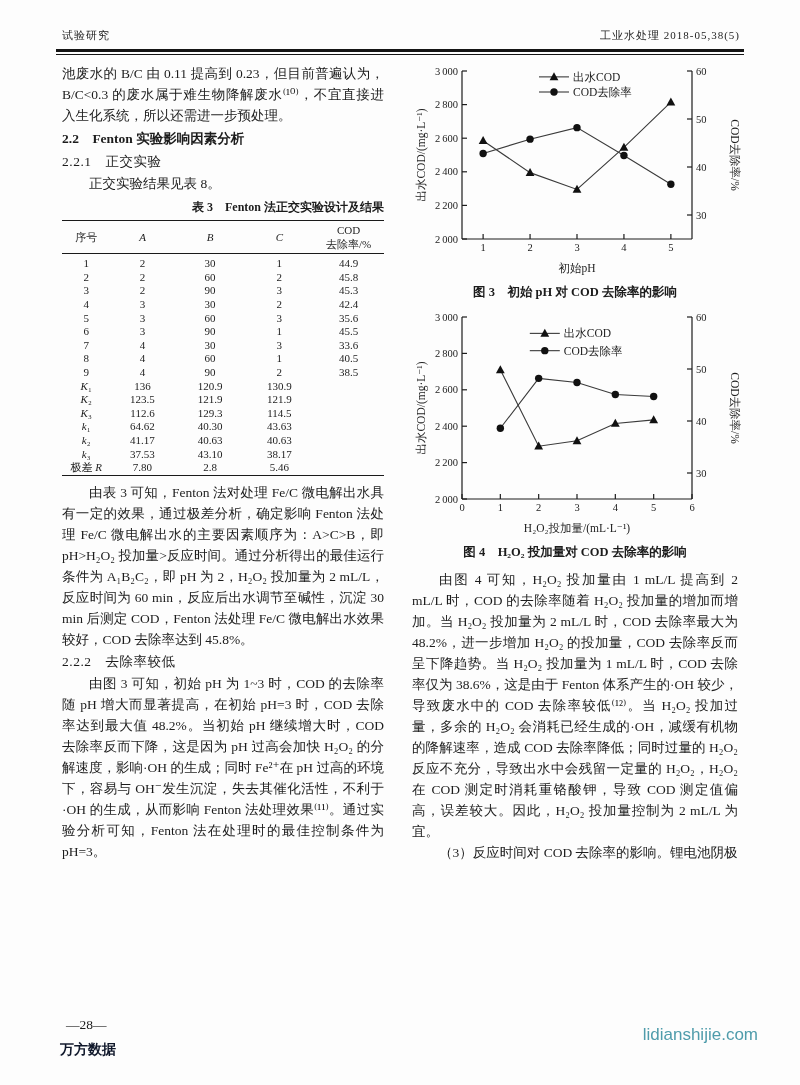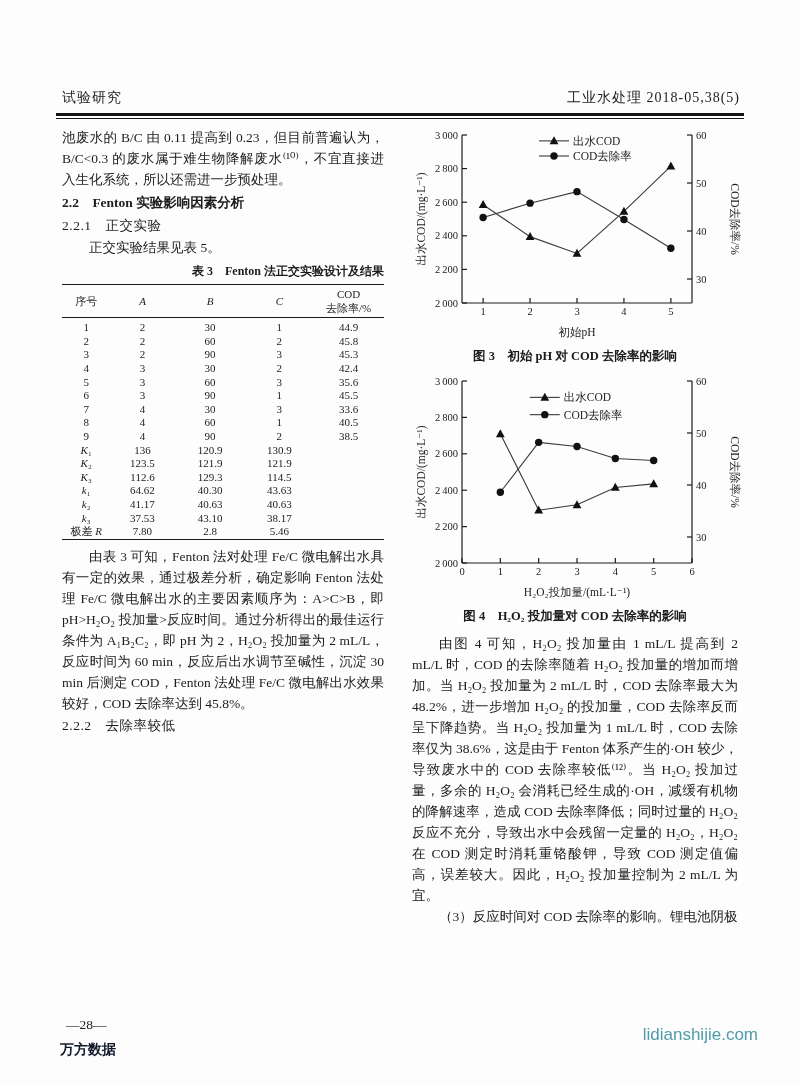--- a/index.html
+++ b/index.html
@@ -1,19 +1,19 @@
 <!DOCTYPE html>
 <html><head>
 <meta charset="utf-8">
 <style>
   html,body{margin:0;padding:0;background:#ffffff;}
   .page{position:relative;width:800px;height:1085px;background:#fdfdfd;overflow:hidden;
         font-family:"Liberation Serif","DejaVu Serif",serif;color:#1c1c1c;}
   .header{display:flex;justify-content:space-between;align-items:flex-end;
-          padding:89px 60px 6px 62px;font-size:14px;letter-spacing:1px;gap:39px;}
+          padding:28px 60px 6px 62px;font-size:11px;letter-spacing:1px;gap:39px;}
   .double-rule{margin:0 56px;height:6px;
           background:linear-gradient(#151515 0,#151515 3px,transparent 3px,transparent 4.5px,#151515 4.5px,#151515 5.5px,transparent 5.5px);}
   .columns{display:flex;gap:28px;padding:8px 62px 0 62px;}
   .col{width:326px;font-size:13.5px;line-height:21px;text-align:justify;}
   .col p{margin:0;}
   p.ind{text-indent:2em;}
   .h1{font-weight:bold;margin:2px 0 !important;}
   .h2{margin:1px 0 !important;letter-spacing:.5px;}
   .tcap{text-align:right;font-weight:bold;font-size:12px;margin:3px 0 2px;}
   table.t3{width:100%;border-collapse:collapse;font-size:11px;line-height:13.6px;
@@ -42,21 +42,21 @@
     <span>工业水处理 2018-05,38(5)</span>
   </div>
   <div class="double-rule"></div>
 
   <div class="columns">
 
     <div class="col">
       <p>池废水的 B/C 由 0.11 提高到 0.23，但目前普遍认为，B/C&lt;0.3 的废水属于难生物降解废水⁽¹⁰⁾，不宜直接进入生化系统，所以还需进一步预处理。</p>
       <p class="h1">2.2　Fenton 实验影响因素分析</p>
       <p class="h2">2.2.1　正交实验</p>
-      <p class="ind">正交实验结果见表 5。</p>
+      <p class="ind">正交实验结果见表 8。</p>
       <div class="tcap">表 3　Fenton 法正交实验设计及结果</div>
       <table class="t3">
         <thead>
             <tr id="t3-head">
               <th style="width: 15%;"><span>序号</span></th>
               <th style="width: 20%;"><span class="it">A</span></th>
               <th style="width: 22%;"><span class="it">B</span></th>
               <th style="width: 21%;"><span class="it">C</span></th>
               <th style="width: 22%;"><span>COD</span><br><span>去除率/%</span></th>
             </tr>
@@ -171,20 +171,21 @@
               <td>极差 <span class="it">R</span></td>
               <td>7.80</td>
               <td>2.8</td>
               <td>5.46</td>
               <td></td>
             </tr>
           </tbody>
       </table>
       <p class="ind">由表 3 可知，Fenton 法对处理 Fe/C 微电解出水具有一定的效果，通过极差分析，确定影响 Fenton 法处理 Fe/C 微电解出水的主要因素顺序为：A&gt;C&gt;B，即 pH&gt;H₂O₂ 投加量&gt;反应时间。通过分析得出的最佳运行条件为 A₁B₂C₂，即 pH 为 2，H₂O₂ 投加量为 2 mL/L，反应时间为 60 min，反应后出水调节至碱性，沉淀 30 min 后测定 COD，Fenton 法处理 Fe/C 微电解出水效果较好，COD 去除率达到 45.8%。</p>
       <p class="h2">2.2.2　去除率较低</p>
+      <p class="ind">由图 3 可知，初始 pH 为 1~3 时，COD 的去除率随 pH 增大而显著提高，在初始 pH=3 时，COD 去除率达到最大值 48.2%。当初始 pH 继续增大时，COD 去除率反而下降，这是因为 pH 过高会加快 H₂O₂ 的分解速度，影响·OH 的生成；同时 Fe²⁺在 pH 过高的环境下，容易与 OH⁻发生沉淀，失去其催化活性，不利于·OH 的生成，从而影响 Fenton 法处理效果⁽¹¹⁾。通过实验分析可知，Fenton 法在处理时的最佳控制条件为 pH=3。</p>
     </div>
 
     <div class="col">
       <figure>
         <svg id="fig3" width="326" height="212">
             <line x1="50" y1="8" x2="50" y2="176" stroke="#1c1c1c" stroke-width="1.2"></line>
             <line x1="50" y1="176" x2="280" y2="176" stroke="#1c1c1c" stroke-width="1.2"></line>
             <line x1="280" y1="8" x2="280" y2="176" stroke="#1c1c1c" stroke-width="1.2"></line>
             <line x1="50" y1="176" x2="55" y2="176" stroke="#1c1c1c" stroke-width="1.2"></line>
             <text x="46" y="179.5" text-anchor="end" font-size="10.5">2 000</text>

